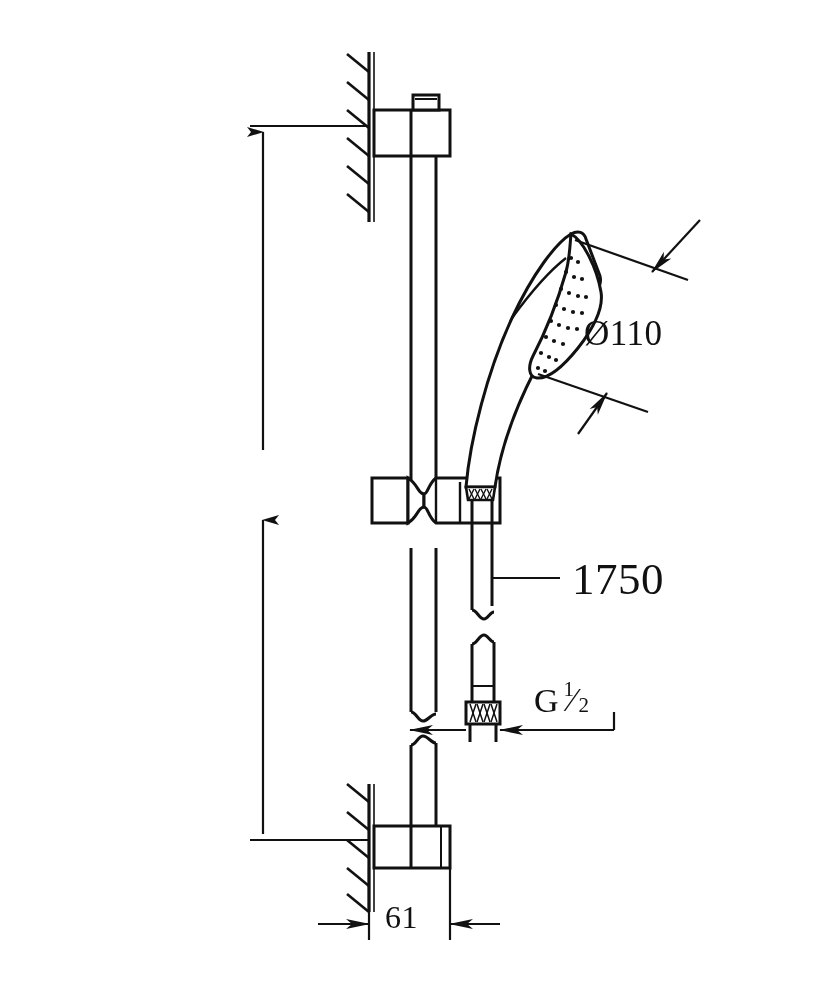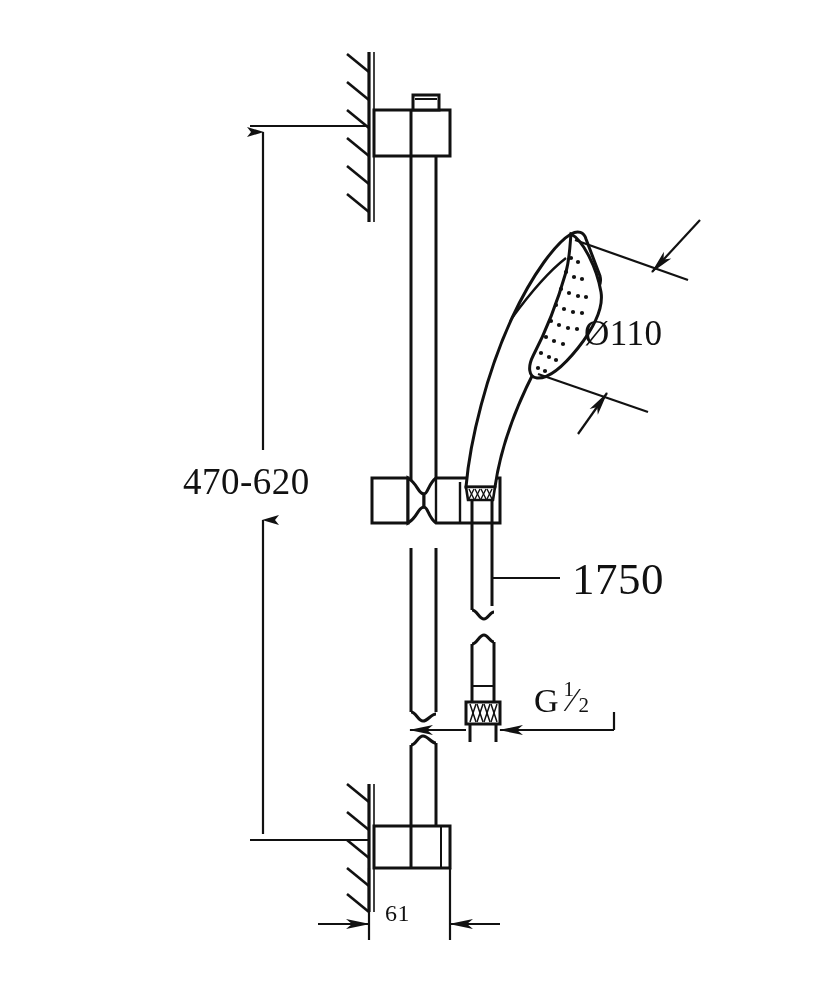--- a/index.html
+++ b/index.html
@@ -45,21 +45,21 @@
   }
   #label-hose {
     left: 572px;
     top: 557px;
     font-size: 45px;
     letter-spacing: 0.5px;
   }
   #label-depth {
     left: 385px;
     top: 901px;
-    font-size: 24px;
+    font-size: 32px;
     letter-spacing: 0.5px;
   }
   #label-thread {
     left: 534px;
     top: 684px;
     font-size: 34px;
     display: flex;
     align-items: flex-start;
   }
   #label-thread .g-letter {
@@ -296,21 +296,20 @@
 
       <line x1="575" y1="240" x2="688" y2="280"></line>
       <line x1="700" y1="220" x2="652" y2="272" marker-end="url(#arrowEnd)"></line>
 
       <line x1="538" y1="374" x2="648" y2="412"></line>
       <line x1="578" y1="434" x2="607" y2="393" marker-end="url(#arrowEnd)"></line>
     </g>
 
   </svg>
 
-  <div class="dim-label" id="label-height">470-620</div>
 
   <div class="dim-label" id="label-diameter">Ø110</div>
 
   <div class="dim-label" id="label-hose">1750</div>
 
   <div class="dim-label" id="label-depth">61</div>
 
   <div class="dim-label" id="label-thread">
     <span class="g-letter">G</span>
     <span class="frac">

